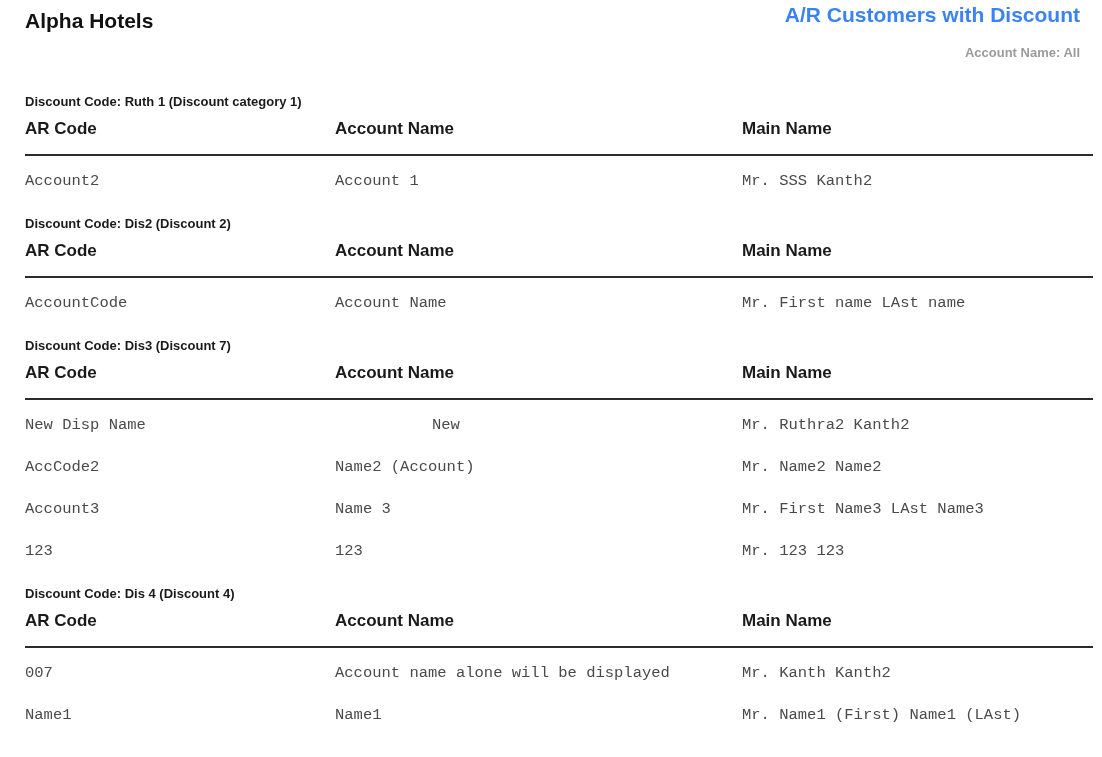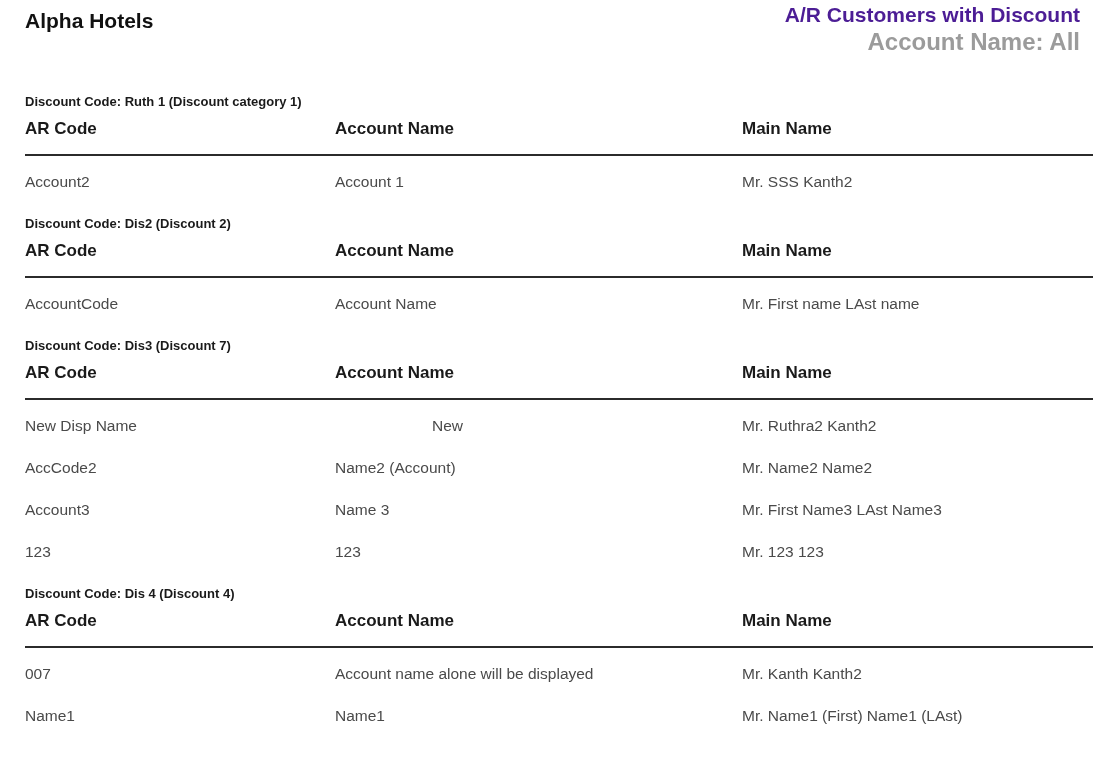--- a/index.html
+++ b/index.html
@@ -39,29 +39,29 @@
     color: #111111;
     letter-spacing: 0px;
     white-space: nowrap;
   }
   .report-title {
     position: absolute;
     right: 22px;
     top: 3px;
     font-size: 21px;
     font-weight: bold;
-    color: #4c1d95;
+    color: #3b82f6;
     text-align: right;
     white-space: nowrap;
   }
   .report-subtitle {
     position: absolute;
     right: 22px;
-    top: 28px;
-    font-size: 24px;
+    top: 45px;
+    font-size: 13px;
     font-weight: bold;
     color: #9b9b9b;
     text-align: center;
     white-space: nowrap;
   }
 
   
   .groups {
     position: relative;
     padding: 0 9px 0 25px;
@@ -94,20 +94,21 @@
     height: 0;
   }
   .data-row {
     display: flex;
     font-size: 15.5px;
     font-weight: normal;
     color: #4a4a4a;
     line-height: 19px;
     height: 42px;
     align-items: center;
+    font-family: Liberation Mono, monospace;
   }
   .c1 { width: 310px; flex: 0 0 310px; }
   .c2 { width: 407px; flex: 0 0 407px; }
   .c3 { flex: 1 1 auto; }
   .cell {
     white-space: nowrap;
     overflow: hidden;
   }
 </style>
 </head>

